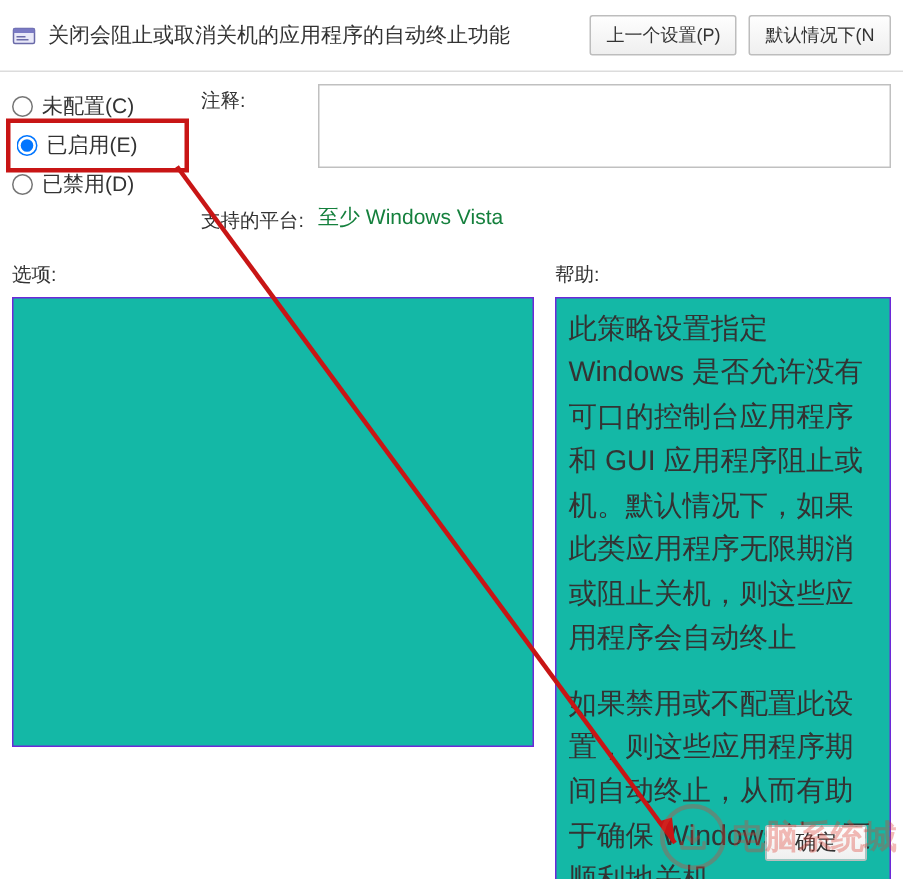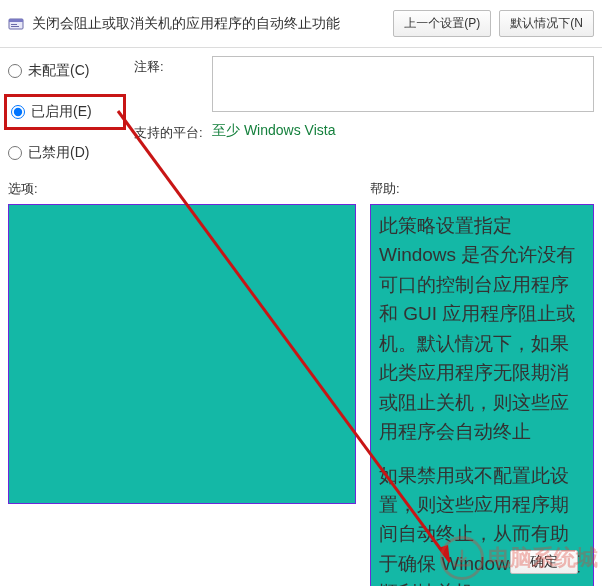--- a/index.html
+++ b/index.html
@@ -48,21 +48,21 @@
       margin: 4px 0 8px 0;
     }
     .config-area {
       display: flex;
       gap: 14px;
       padding: 0 8px;
     }
     .radio-col {
       display: flex;
       flex-direction: column;
-      gap: 20px;
+      gap: 5px;
       padding-top: 6px;
       width: 112px;
       flex-shrink: 0;
     }
     .radio-row {
       display: flex;
       align-items: center;
       gap: 6px;
       font-size: 14px;
       color: #333;
@@ -72,21 +72,21 @@
       height: 14px;
     }
     .radio-highlight {
       border: 3px solid #c81515;
       padding: 6px 6px 6px 4px;
       margin: -6px -6px -6px -4px;
     }
     .right-col {
       display: flex;
       flex-direction: column;
-      gap: 10px;
+      gap: 24px;
       flex: 1;
     }
     .label-row {
       display: flex;
       align-items: flex-start;
       gap: 8px;
     }
     .side-label {
       width: 70px;
       text-align: left;

